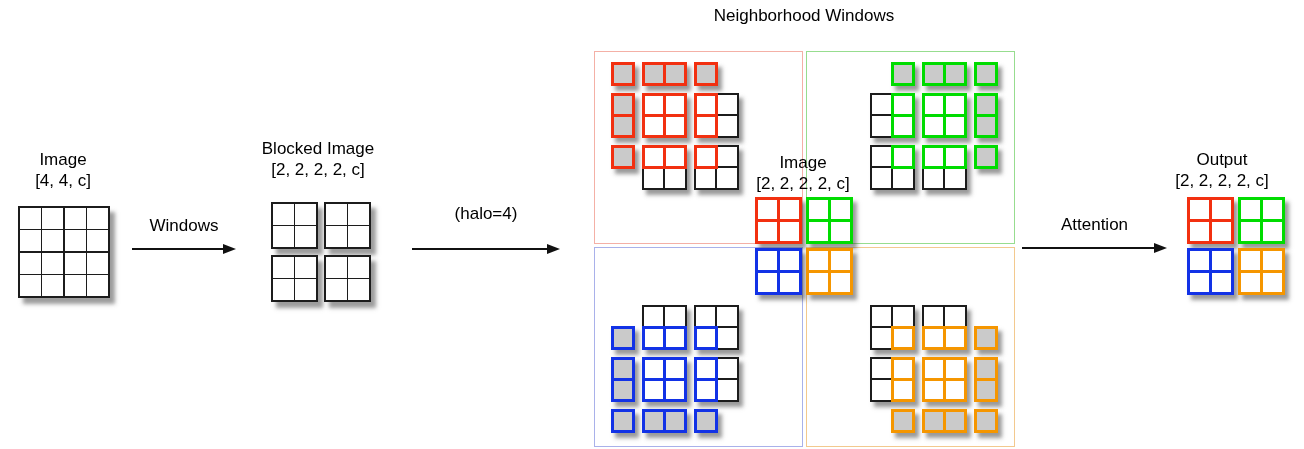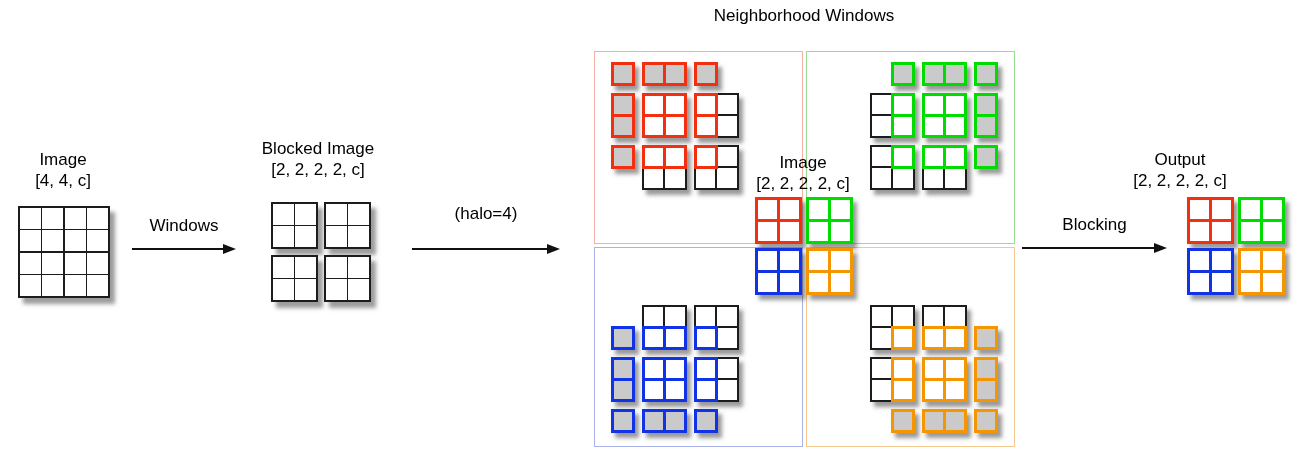--- a/index.html
+++ b/index.html
@@ -42,21 +42,21 @@
   .mini-block{position:absolute;width:47px;height:47px;box-sizing:border-box;padding:3px;
               display:grid;grid-template-columns:1fr 1fr;grid-template-rows:1fr 1fr;gap:3px;
               box-shadow:4px 5px 4px rgba(55,55,55,.5);}
   .mini-cell{background:#fff;}
   .pos-tl{left:0;top:0;} .pos-tr{left:51px;top:0;} .pos-bl{left:0;top:51px;} .pos-br{left:51px;top:51px;}
   
   #label-image{left:17px;top:149px;width:92px;}
   #label-blocked{left:243px;top:138px;width:150px;}
   #label-windows{left:678px;top:5px;width:252px;}
   #label-query{left:727px;top:152px;width:152px;}
-  #label-output{left:1104px;top:149px;width:152px;text-align:center;}
+  #label-output{left:1146px;top:149px;width:152px;text-align:center;}
   #label-blocking{left:132px;top:215px;width:104px;}
   #label-haloing{left:412px;top:203px;width:148px;}
   #label-attention{left:1022px;top:214px;width:145px;}
   #arrow-blocking{left:132px;top:243px;width:104px;}
   #arrow-haloing{left:412px;top:243px;width:148px;}
   #arrow-attention{left:1022px;top:242px;width:145px;}
 </style>
 </head>
 <body>
 
@@ -337,21 +337,21 @@
       </div>
     <div class="mini-block pos-br" style="background: rgb(245, 150, 0);">
         <div class="mini-cell"></div>
         <div class="mini-cell"></div>
         <div class="mini-cell"></div>
         <div class="mini-cell"></div>
       </div>
   </div>
 
   <div class="stage-label" id="label-attention">
-    <div>Blocking</div>
+    <div>Attention</div>
   </div>
   <div class="arrow" id="arrow-attention">
     <span class="arrow-line"></span>
     <span class="arrow-head"></span>
   </div>
 
   <div class="stage-label" id="label-output">
     <div>Output</div>
     <div>[2, 2, 2, 2, c]</div>
   </div>

